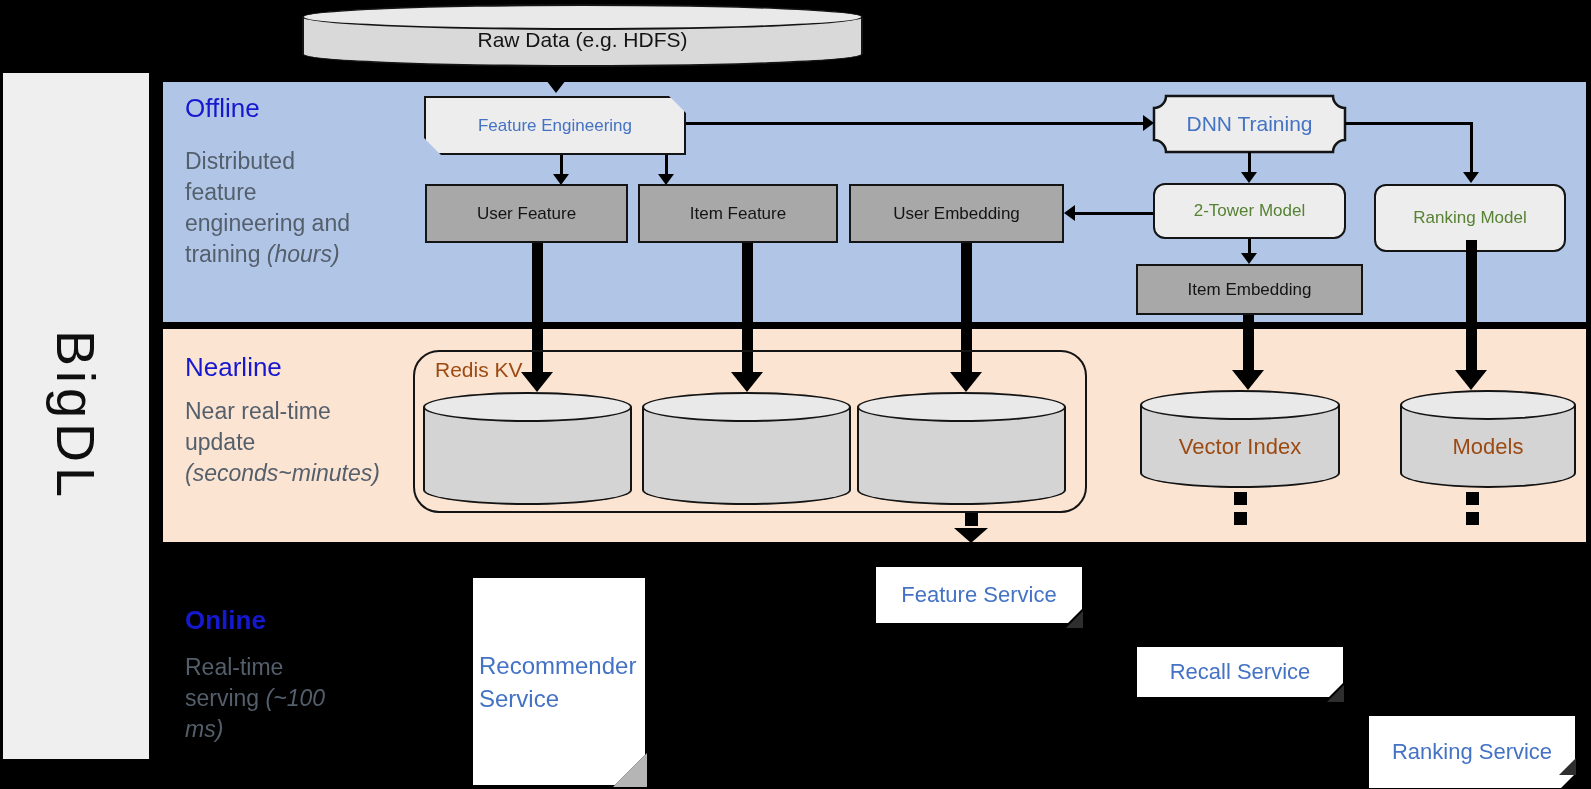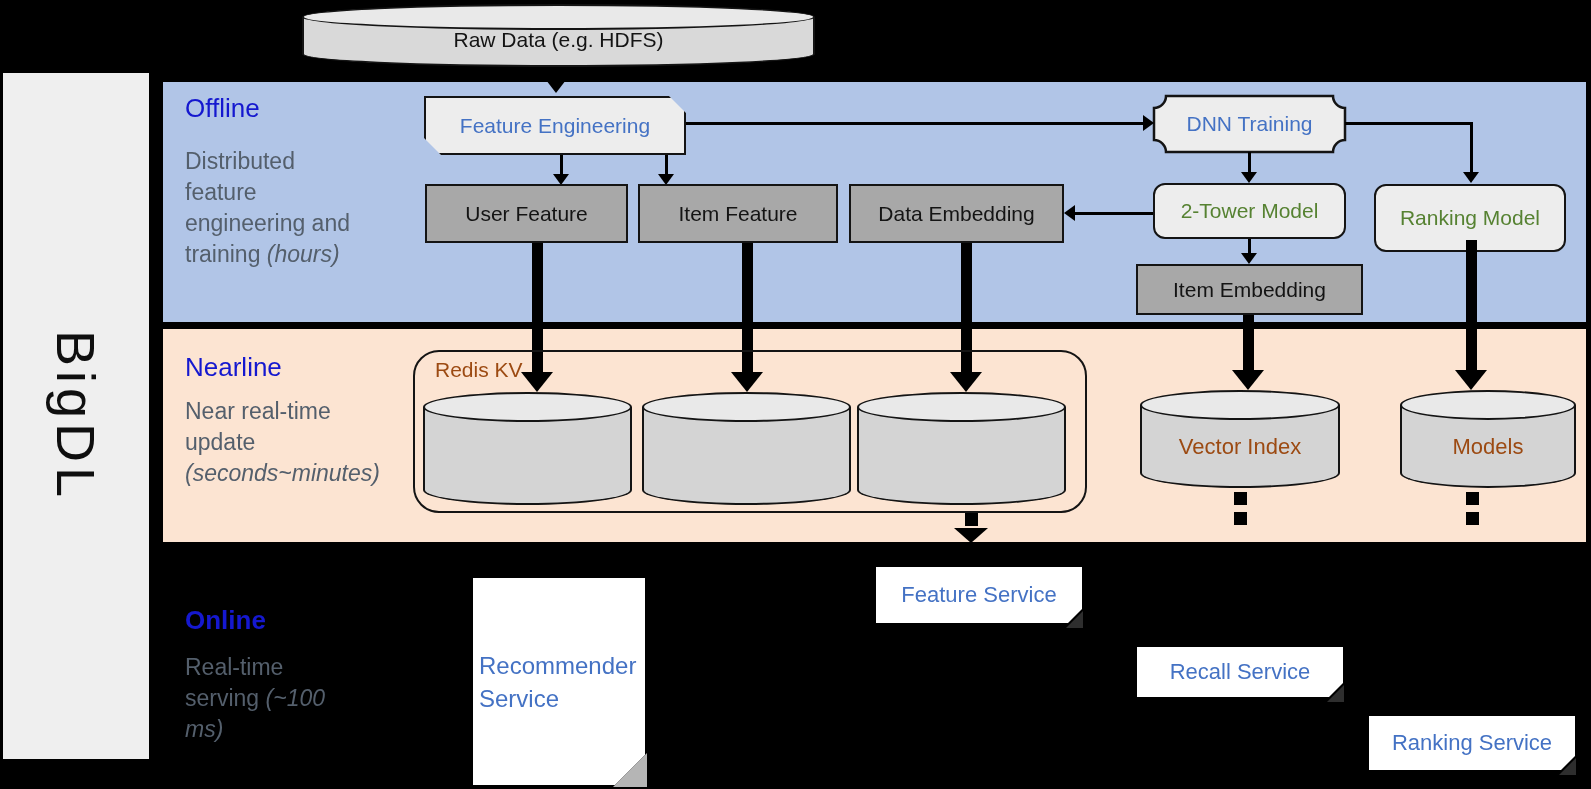--- a/index.html
+++ b/index.html
@@ -15,21 +15,21 @@
   .band{position:absolute;left:163px;width:1423px;}
   .band-offline{top:82px;height:240px;background:#b1c5e7;}
   .band-nearline{top:329px;height:213px;background:#fce4d2;}
   .band-label{position:absolute;font-size:26px;color:#1518cf;}
   .band-desc{position:absolute;font-size:23px;color:#545f6c;line-height:31px;}
   .band-desc i{font-style:italic;}
   .online-label{font-weight:bold;}
 
   
   .box{position:absolute;border:2.5px solid #141414;display:flex;align-items:center;
-       justify-content:center;font-size:21px;box-sizing:border-box;text-align:center;}
+       justify-content:center;font-size:17px;box-sizing:border-box;text-align:center;}
   .gray{background:#a8a8a8;color:#141414;}
   .light{background:#ededed;}
   .round{border-radius:12px;}
   .blue-t{color:#4472c4;}
   .green-t{color:#568232;}
   .brown-t{color:#9c4a12;}
 
   .fe-shape{clip-path:polygon(0 0,calc(100% - 17px) 0,100% 17px,100% 100%,17px 100%,0 calc(100% - 17px));}
 
   .plaque{position:absolute;display:flex;align-items:center;justify-content:center;
@@ -94,21 +94,21 @@
     <span>Near real-time update</span>
     <i>(seconds~minutes)</i>
   </div>
 
   <div class="band-label online-label" style="left:185px;top:605px;">Online</div>
   <div class="band-desc" style="left:185px;top:652px;width:150px;">
     <span>Real-time serving</span>
     <i>(~100 ms)</i>
   </div>
 
-  <div class="cyl" style="left:302px;top:4px;width:513px;height:63px;">
+  <div class="cyl" style="left:302px;top:4px;width:561px;height:63px;">
     <div class="cyl-body" style="top:13px;border-radius:0 0 50% 50% / 0 0 13px 13px;background:#d9d9d9;"></div>
     <div class="cyl-top" style="height:26px;"></div>
     <div class="cyl-label" style="top:24px;font-size:21px;color:#141414;">Raw Data (e.g. HDFS)</div>
   </div>
 
   <div class="ln" style="left:553px;top:67px;width:5px;height:13px;"></div>
   <div class="tri tri-down-s" style="left:546px;top:80px;border-left-width:10px;border-right-width:10px;border-top-width:13px;"></div>
 
   <div class="box light fe-shape blue-t" style="left:424px;top:96px;width:262px;height:59px;">
     <span>Feature Engineering</span>
@@ -141,21 +141,21 @@
   <div class="ln" style="left:1248px;top:239px;width:2.5px;height:15px;"></div>
   <div class="tri tri-down-s" style="left:1241px;top:253px;"></div>
 
   <div class="box gray" style="left:425px;top:184px;width:203px;height:59px;">
     <span>User Feature</span>
   </div>
   <div class="box gray" style="left:638px;top:184px;width:200px;height:59px;">
     <span>Item Feature</span>
   </div>
   <div class="box gray" style="left:849px;top:184px;width:215px;height:59px;">
-    <span>Data Embedding</span>
+    <span>User Embedding</span>
   </div>
   <div class="box gray" style="left:1136px;top:264px;width:227px;height:51px;">
     <span>Item Embedding</span>
   </div>
 
   <div class="box light round green-t" style="left:1153px;top:183px;width:193px;height:56px;">
     <span>2-Tower Model</span>
   </div>
   <div class="box light round green-t" style="left:1374px;top:184px;width:192px;height:68px;">
     <span>Ranking Model</span>
@@ -210,21 +210,21 @@
   <div class="card" style="left:876px;top:567px;width:206px;height:56px;">
     <span>Feature Service</span>
   </div>
   <div class="flap-s" style="left:1066px;top:611px;"></div>
 
   <div class="card" style="left:1137px;top:647px;width:206px;height:50px;">
     <span>Recall Service</span>
   </div>
   <div class="flap-s" style="left:1327px;top:685px;"></div>
 
-  <div class="card" style="left:1369px;top:716px;width:206px;height:54px;">
+  <div class="card" style="left:1369px;top:716px;width:206px;height:72px;">
     <span>Ranking Service</span>
   </div>
   <div class="flap-s" style="left:1559px;top:758px;"></div>
 
   <div class="doc" style="left:473px;top:578px;width:172px;height:207px;">
     <span style="width:160px;">Recommender Service</span>
   </div>
   <div class="flap-b" style="left:613px;top:753px;"></div>
 
 </div>

